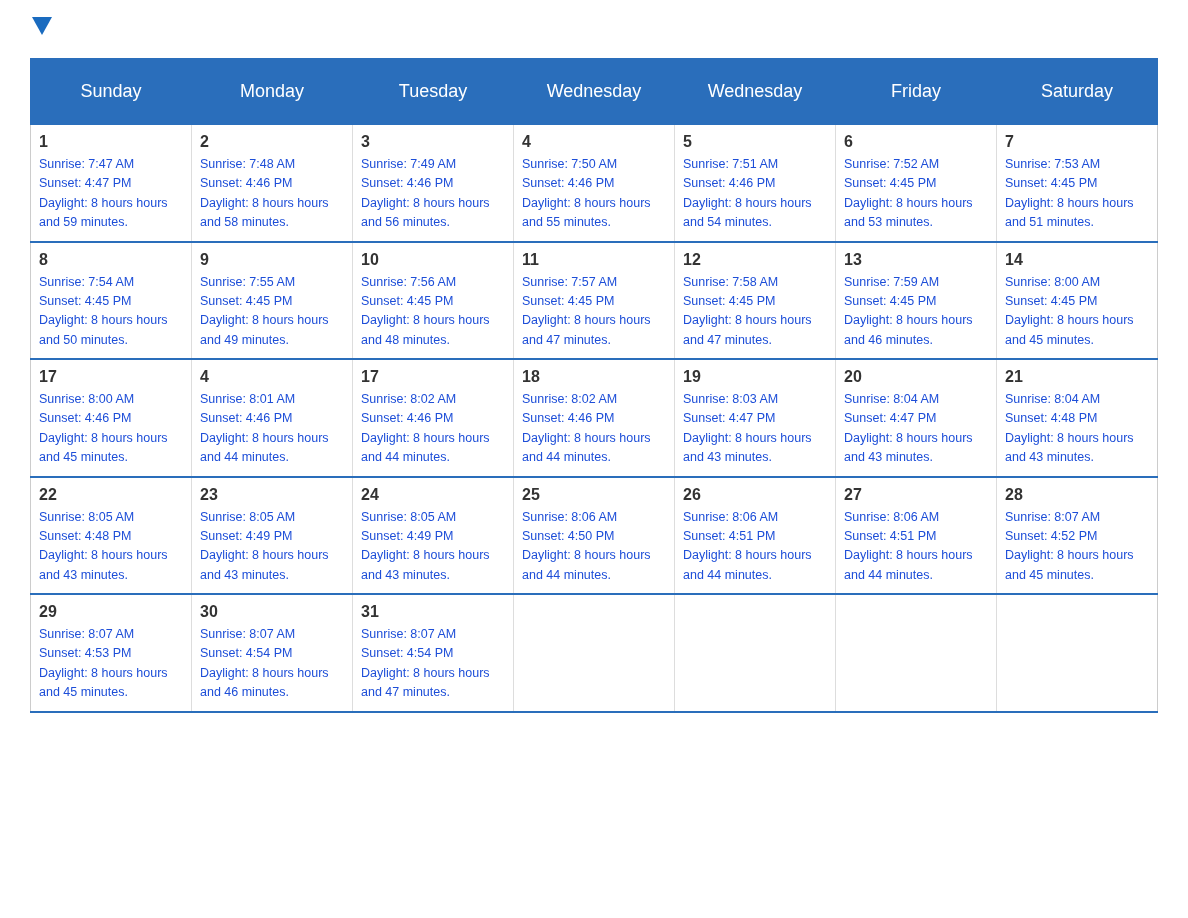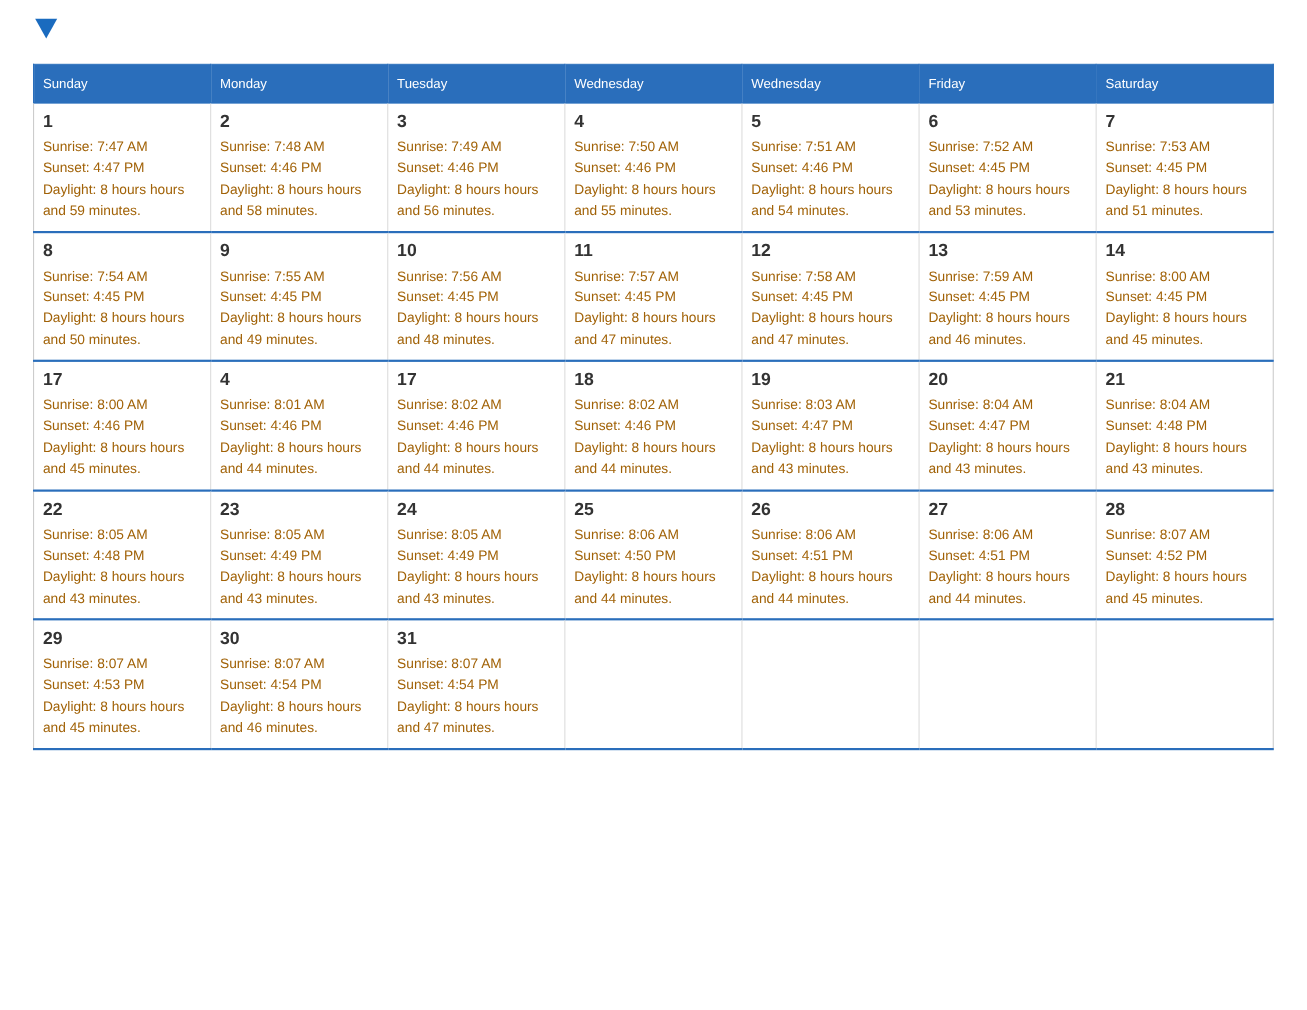--- a/index.html
+++ b/index.html
@@ -30,24 +30,24 @@
       margin-top: 4px;
     }
     table {
       width: 100%;
       border-collapse: collapse;
       table-layout: fixed;
     }
     thead tr th {
       background-color: #2a6ebb;
       color: #ffffff;
-      padding: 10px 8px;
-      font-size: 12px;
+      padding: 22px 8px;
+      font-size: 18px;
       font-weight: normal;
-      text-align: left;
+      text-align: center;
       border: 1px solid #2a6ebb;
     }
     tbody tr td {
       vertical-align: top;
       padding: 8px 8px;
       font-size: 13px;
       color: #333;
       border-bottom: 2px solid #2a6ebb;
       border-left: 1px solid #ddd;
       border-right: 1px solid #ddd;
@@ -61,21 +61,21 @@
     }
     .day-number {
       font-size: 16px;
       font-weight: bold;
       margin-bottom: 4px;
       display: block;
     }
     .day-info {
       font-size: 12.5px;
       line-height: 1.55;
-      color: #a16207;
+      color: #1d4ed8;
     }
     .empty-cell {
       background: #fff;
     }
     .logo-wrapper {
       display: flex;
       flex-direction: column;
       align-items: flex-start;
     }
     .logo-line1 {

